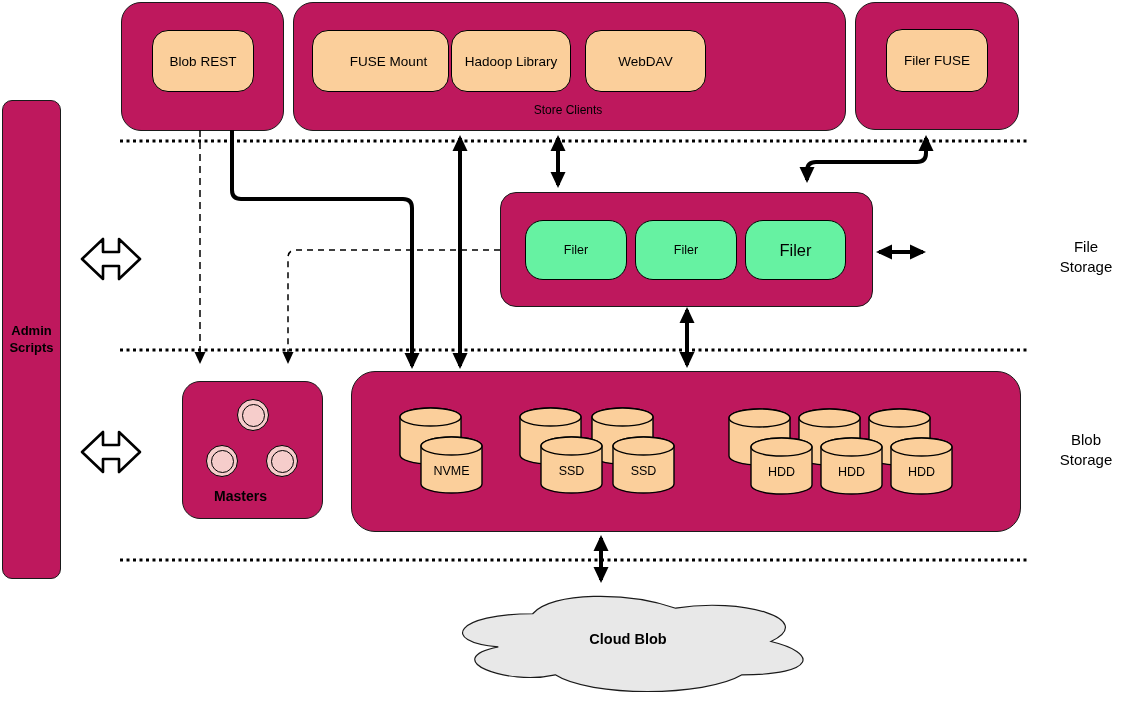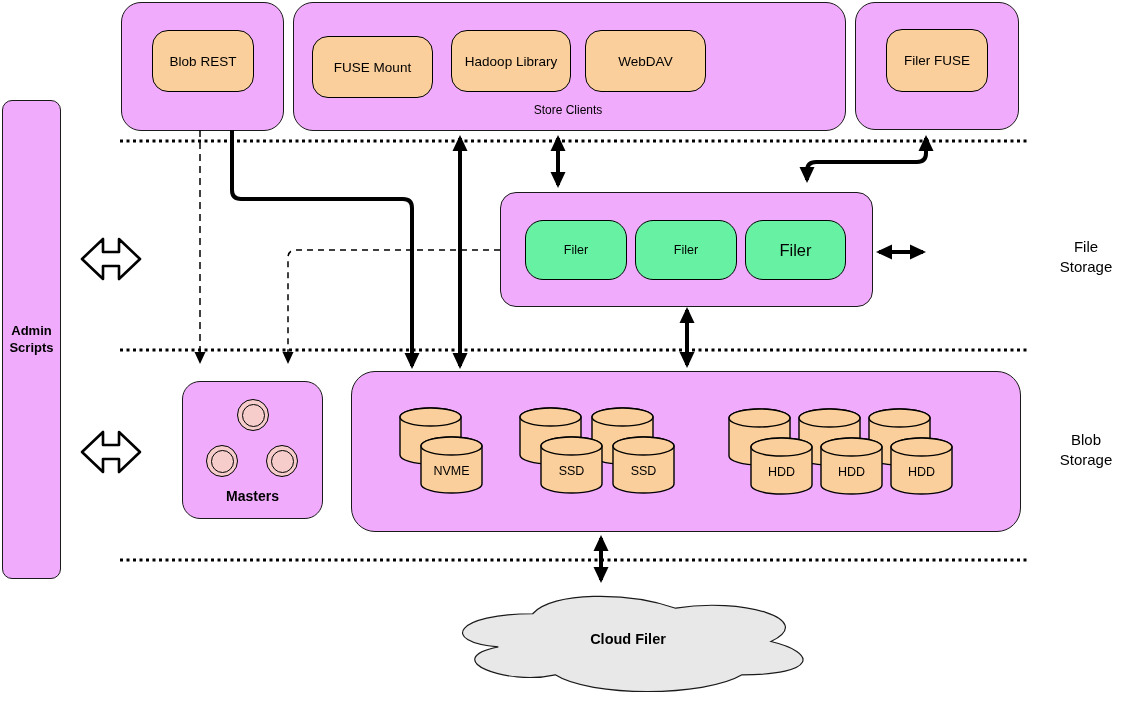--- a/index.html
+++ b/index.html
@@ -1,19 +1,19 @@
 <!DOCTYPE html>
 <html><head>
 <meta charset="utf-8">
 <style>
   html,body{margin:0;padding:0;background:#fff;}
   .canvas{position:relative;width:1121px;height:701px;background:#fff;overflow:hidden;
           font-family:"Liberation Sans",sans-serif;color:#000;}
   .abs{position:absolute;}
-  .grp{position:absolute;background:#f0abfc;border:1px solid #1a1a1a;border-radius:20px;}
+  .grp{position:absolute;background:#be185d;border:1px solid #1a1a1a;border-radius:20px;}
   .node{position:absolute;background:#FBCF9B;border:1px solid #000;border-radius:16px;
         display:flex;align-items:center;justify-content:center;font-size:13.5px;text-align:center;}
   .fnode{position:absolute;background:#66F2A2;border:1px solid #000;border-radius:18px;
         display:flex;align-items:center;justify-content:center;font-size:12.5px;}
   .caption{position:absolute;font-size:12px;text-align:center;}
   .seclbl{position:absolute;font-size:15px;text-align:center;line-height:1.3;}
   .cyl{position:absolute;width:63px;height:58px;}
   .cyl .cyl-label{position:absolute;left:0;right:0;top:28px;text-align:center;font-size:12.5px;}
   .master-circle{position:absolute;width:30px;height:30px;border-radius:50%;
         background:#F6CDCB;border:1.5px solid #000;display:flex;align-items:center;justify-content:center;}
@@ -26,21 +26,21 @@
 <div class="canvas">
 
   <div class="grp" style="left:2px;top:100px;width:57px;height:477px;border-radius:10px;display:flex;align-items:center;justify-content:center;">
     <div style="font-weight:bold;font-size:13px;text-align:center;line-height:1.3;">Admin Scripts</div>
   </div>
 
   <div class="grp" style="left:121px;top:2px;width:161px;height:127px;"></div>
   <div class="node" style="left:152px;top:30px;width:100px;height:60px;">Blob REST</div>
 
   <div class="grp" style="left:293px;top:2px;width:551px;height:127px;"></div>
-  <div class="node" style="left:312px;top:36px;width:119px;height:60px;">FUSE Mount</div>
+  <div class="node" style="left:312px;top:30px;width:119px;height:60px;padding-left:16px;">FUSE Mount</div>
   <div class="node" style="left:451px;top:30px;width:118px;height:60px;">Hadoop Library</div>
   <div class="node" style="left:585px;top:30px;width:119px;height:60px;">WebDAV</div>
   <div class="caption" style="left:493px;top:103px;width:150px;">Store Clients</div>
 
   <div class="grp" style="left:855px;top:2px;width:162px;height:126px;"></div>
   <div class="node" style="left:886px;top:29px;width:100px;height:61px;">Filer FUSE</div>
 
   <div class="grp" style="left:500px;top:192px;width:371px;height:113px;border-radius:16px;"></div>
   <div class="fnode" style="left:525px;top:220px;width:100px;height:58px;">Filer</div>
   <div class="fnode" style="left:635px;top:220px;width:100px;height:58px;">Filer</div>
@@ -53,21 +53,21 @@
   <div class="grp" style="left:182px;top:381px;width:139px;height:136px;border-radius:18px;"></div>
   <div class="master-circle" style="left:237px;top:399px;">
     <div class="ring"></div>
     </div>
   <div class="master-circle" style="left:206px;top:445px;">
     <div class="ring"></div>
     </div>
   <div class="master-circle" style="left:266px;top:445px;">
     <div class="ring"></div>
     </div>
-  <div style="position:absolute;left:182px;top:488px;width:117px;text-align:center;font-weight:bold;font-size:14px;padding-left:12px;">Masters</div>
+  <div style="position:absolute;left:182px;top:488px;width:117px;text-align:center;font-weight:bold;font-size:14px;">Masters</div>
 
   <div class="grp" style="left:351px;top:371px;width:668px;height:159px;border-radius:24px;"></div>
 
   <div class="cyl" style="left:399px;top:407px;">
     <svg width="63" height="58" viewBox="0 0 63 58">
       <path d="M1,10 L1,48 A30.5,9 0 0 0 62,48 L62,10 A30.5,9 0 0 0 1,10 Z" fill="#FBCF9B" stroke="#000" stroke-width="1.4"></path>
       <ellipse cx="31.5" cy="10" rx="30.5" ry="9" fill="#FBCF9B" stroke="#000" stroke-width="1.4"></ellipse>
     </svg>
   </div>
   <div class="cyl" style="left:420px;top:436px;">
@@ -142,21 +142,21 @@
       <path d="M1,10 L1,48 A30.5,9 0 0 0 62,48 L62,10 A30.5,9 0 0 0 1,10 Z" fill="#FBCF9B" stroke="#000" stroke-width="1.4"></path>
       <ellipse cx="31.5" cy="10" rx="30.5" ry="9" fill="#FBCF9B" stroke="#000" stroke-width="1.4"></ellipse>
     </svg>
     <div class="cyl-label">HDD</div>
   </div>
 
   <div class="abs" style="left:434px;top:585px;width:388px;height:113px;">
     <svg width="388" height="113" viewBox="-1 -1 390 115">
       <path d="M97,28.25 C19.4,28.25 1,56.5 62,62 C1,74.6 70,101.7 120,90.4 C155,113 272,113 310,90.4 C387,90.4 387,67.8 339.5,56.5 C387,33.9 310,11.3 242.5,22.6 C194,5.65 116.4,5.65 97,28.25 Z" fill="#E8E8E8" stroke="#1a1a1a" stroke-width="1.2"></path>
     </svg>
-    <div style="position:absolute;left:0;right:0;top:46px;text-align:center;font-weight:bold;font-size:14.5px;">Cloud Filer</div>
+    <div style="position:absolute;left:0;right:0;top:46px;text-align:center;font-weight:bold;font-size:14.5px;">Cloud Blob</div>
   </div>
 
   <svg class="overlay" width="1121" height="701" viewBox="0 0 1121 701">
     <defs>
       <marker id="mT" markerUnits="userSpaceOnUse" markerWidth="18" markerHeight="16" refX="13" refY="8" orient="auto-start-reverse">
         <path d="M0,0.5 L16,8 L0,15.5 Z" fill="#000"></path>
       </marker>
       <marker id="mt" markerUnits="userSpaceOnUse" markerWidth="13" markerHeight="12" refX="10" refY="6" orient="auto-start-reverse">
         <path d="M0,0.5 L12,6 L0,11.5 Z" fill="#000"></path>
       </marker>

